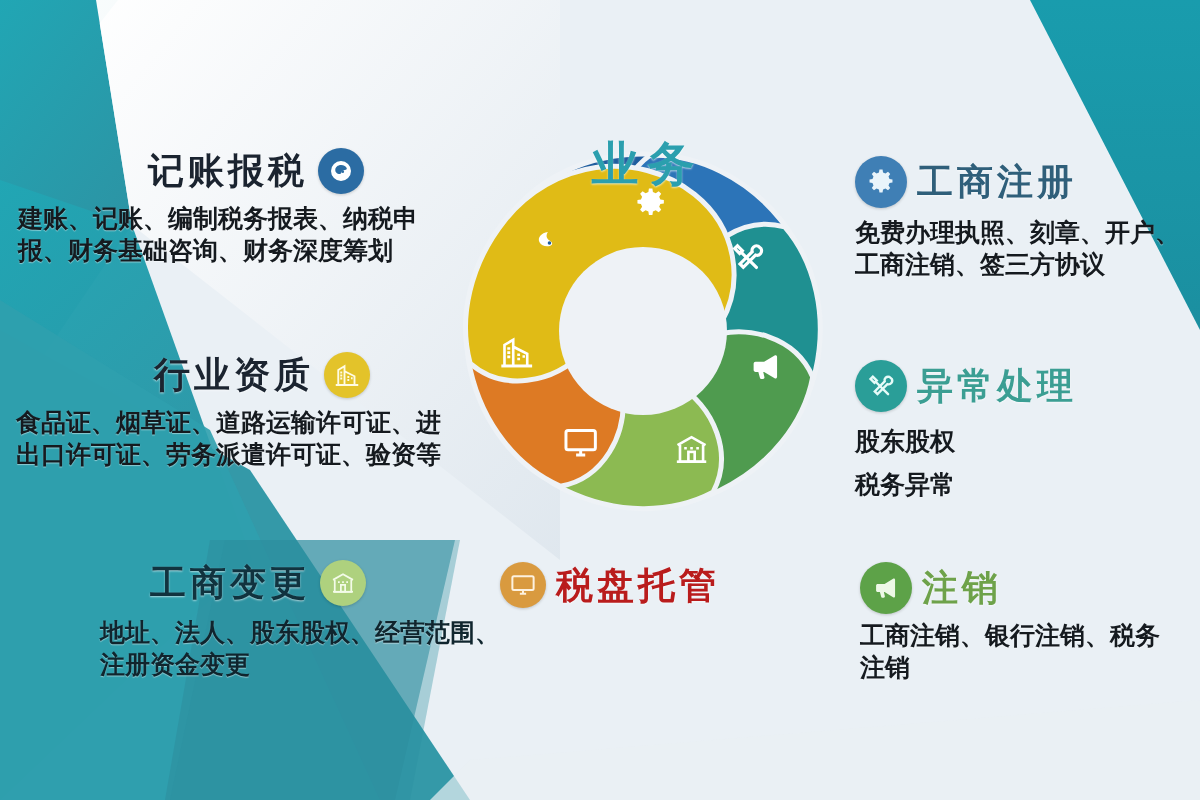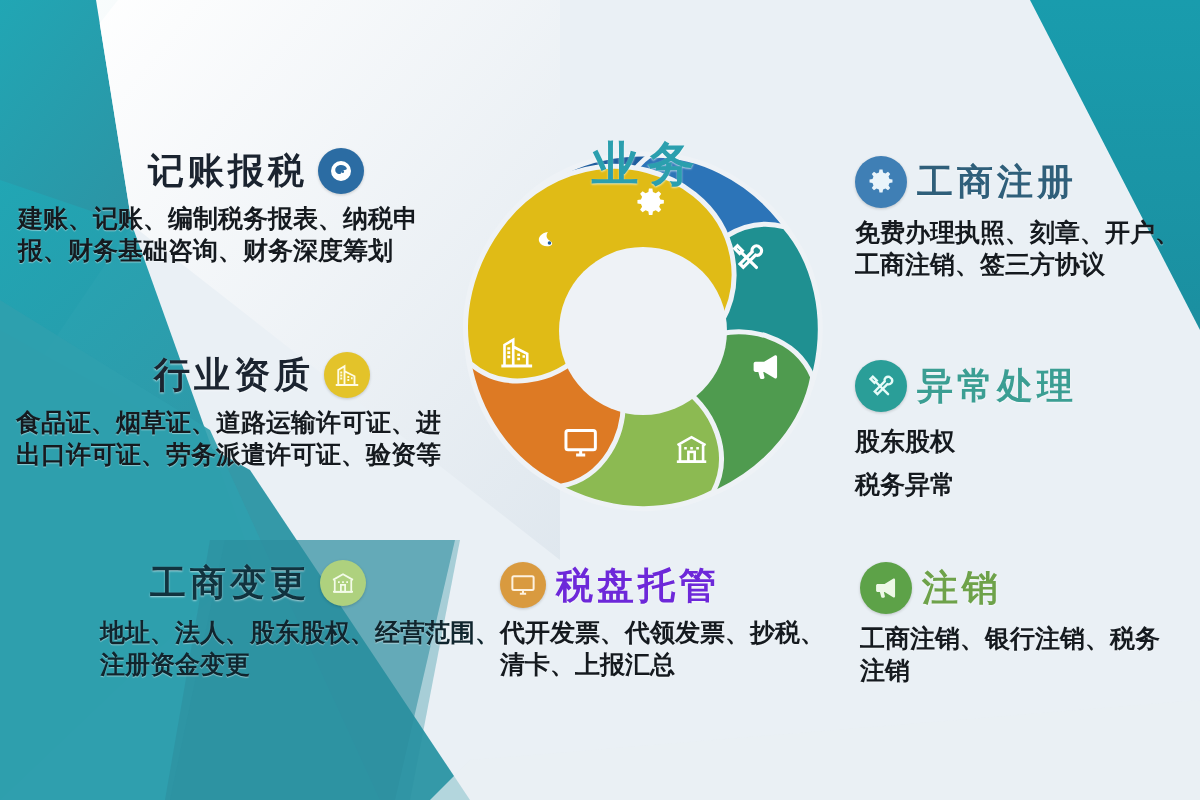--- a/index.html
+++ b/index.html
@@ -237,23 +237,22 @@
   </div>
 
   <div class="block" style="left:500px; top:562px; width:330px;">
     <div class="head">
       <span class="badge" style="background:#d99a3f">
         <svg viewBox="0 0 24 24" fill="none" stroke="#fdf1df" stroke-width="1.6">
           <rect x="3.5" y="5" width="17" height="11" rx="1.2"></rect>
           <path d="M9.5 19h5M12 16v3"></path>
         </svg>
       </span>
-      <span class="title sm" style="color:#6d28d9">税盘托管</span>
-    </div>
-    <div class="desc" style="width:330px;">代开发票、代领发票、抄税、清卡、上报汇总</div>
+      <span class="title sm" style="color:#b91c1c">税盘托管</span>
+    </div>
   </div>
 
   <div class="block" style="left:855px; top:156px; width:340px;">
     <div class="head">
       <span class="badge lg" style="background:#3f7fb5">
         <svg viewBox="0 0 24 24" fill="#e9f4fb">
           <path d="M12 7.6a4.4 4.4 0 1 0 0 8.8 4.4 4.4 0 0 0 0-8.8zm0 6.5a2.1 2.1 0 1 1 0-4.2 2.1 2.1 0 0 1 0 4.2z"></path>
           <path d="M10.9 3.2h2.2l.35 2.1 1.7.7 1.8-1.2 1.55 1.55-1.2 1.8.7 1.7 2.1.35v2.2l-2.1.35-.7 1.7 1.2 1.8-1.55 1.55-1.8-1.2-1.7.7-.35 2.1h-2.2l-.35-2.1-1.7-.7-1.8 1.2-1.55-1.55 1.2-1.8-.7-1.7-2.1-.35v-2.2l2.1-.35.7-1.7-1.2-1.8 1.55-1.55 1.8 1.2 1.7-.7z"></path>
         </svg>
       </span>
@@ -279,16 +278,16 @@
 
   <div class="block" style="left:860px; top:562px; width:340px;">
     <div class="head">
       <span class="badge lg" style="background:#5da248">
         <svg viewBox="0 0 24 24" fill="#edf8e6">
           <path d="M5 10.2v3.6c0 .6.5 1.1 1.1 1.1h1.6l.9 3.3c.1.4.5.7.9.7h.9c.5 0 .9-.5.8-1l-.7-3h.5l6 3.6c.6.4 1.4 0 1.4-.7V6.2c0-.7-.8-1.1-1.4-.7l-6 3.6H6.1c-.6 0-1.1.5-1.1 1.1z"></path>
         </svg>
       </span>
       <span class="title" style="color:#6ea24a">注销</span>
     </div>
-    <div class="desc" style="width:300px;">工商注销、银行注销、税务注销</div>
+    <div class="desc" style="width:300px;font-family:Liberation Mono, monospace;">工商注销、银行注销、税务注销</div>
   </div>
 
 </div>
 
 </body></html>

